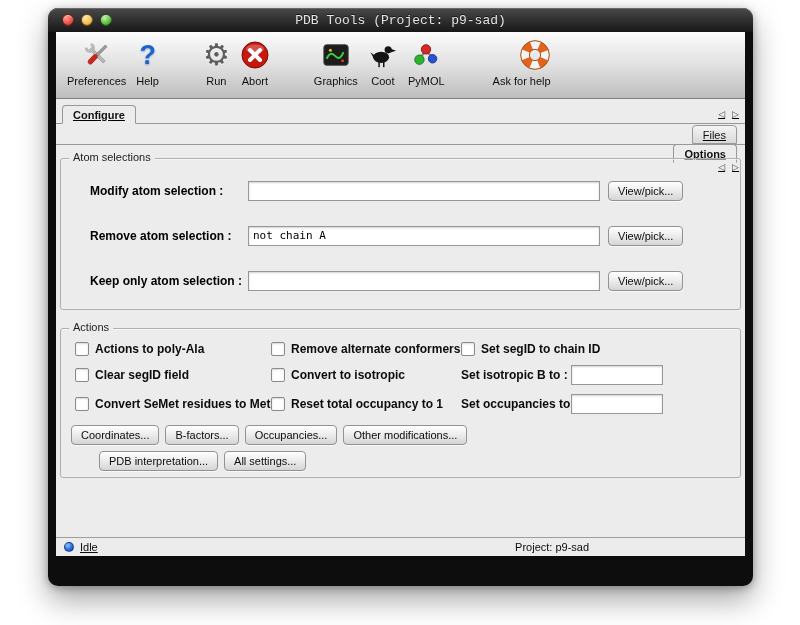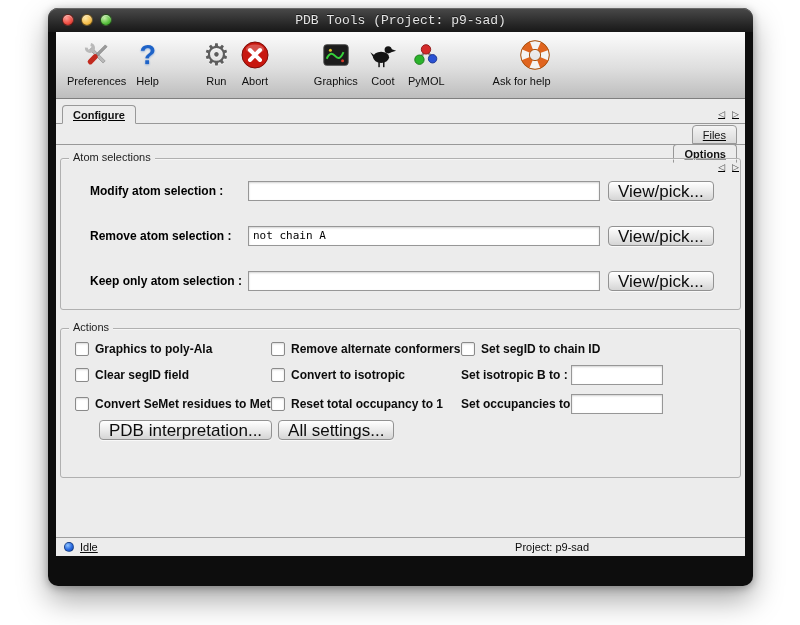--- a/index.html
+++ b/index.html
@@ -54,21 +54,21 @@
   
   .groupbox{border:1px solid #b0b0b0;border-radius:3px;margin:0 4px;position:relative;flex:none;
     box-shadow:inset 0 1px 0 rgba(255,255,255,.55);padding-left:15px;}
   .gtitle{position:absolute;top:-8px;left:8px;background:#ececec;padding:0 4px;font-size:11px;color:#1c1c1c;}
   .atoms{margin-top:13px;height:152px;padding-top:9px;box-sizing:border-box;}
   .sel-row{display:flex;align-items:center;height:45px;padding-left:14px;}
   .sel-label{width:158px;font-size:12px;font-weight:bold;color:#000000;}
   .tinput{height:20px;border:1px solid #979797;background:#fff;box-sizing:border-box;
     box-shadow:inset 0 1px 2px rgba(0,0,0,.18);font:11px "DejaVu Sans Mono",monospace;padding:0 4px;color:#000;}
   .sel-input{width:352px;}
-  .btn{font-size:17px;font-family:"Liberation Sans",sans-serif;color:#0c0c0c;
+  .btn{font-size:11px;font-family:"Liberation Sans",sans-serif;color:#0c0c0c;
     background:linear-gradient(#ffffff,#ececec 48%,#d5d5d5);
     border:1px solid #929292;border-radius:4px;height:20px;padding:0 9px;
     box-shadow:0 1px 0 rgba(255,255,255,.7);white-space:nowrap;}
   .sel-btn{margin-left:8px;}
   
   .actions{margin-top:18px;height:150px;padding:13px 0 0 14px;box-sizing:border-box;}
   .chk-grid{display:grid;grid-template-columns:196px 190px auto;row-gap:9px;align-items:center;}
   .cell{display:flex;align-items:center;gap:6px;}
   .checkbox{width:12px;height:12px;background:#fff;border:1px solid #8a8a8a;border-radius:2px;flex:none;
     box-shadow:inset 0 1px 2px rgba(0,0,0,.15);}
@@ -235,21 +235,21 @@
         <button class="btn sel-btn">View/pick...</button>
       </div>
     </div>
 
     <div class="groupbox actions">
       <span class="gtitle">Actions</span>
 
       <div class="chk-grid">
         <div class="cell">
           <span class="checkbox"></span>
-          <span class="chk-label">Graphics to poly-Ala</span>
+          <span class="chk-label">Actions to poly-Ala</span>
         </div>
         <div class="cell">
           <span class="checkbox"></span>
           <span class="chk-label">Remove alternate conformers</span>
         </div>
         <div class="cell">
           <span class="checkbox"></span>
           <span class="chk-label">Set segID to chain ID</span>
         </div>
 
@@ -273,20 +273,26 @@
         <div class="cell">
           <span class="checkbox"></span>
           <span class="chk-label">Reset total occupancy to 1</span>
         </div>
         <div class="cell">
           <span class="act-field-label">Set occupancies to :</span>
           <input class="tinput act-input" value="" style="">
         </div>
       </div>
 
+      <div class="btnrow">
+        <button class="btn">Coordinates...</button>
+        <button class="btn">B-factors...</button>
+        <button class="btn">Occupancies...</button>
+        <button class="btn">Other modifications...</button>
+      </div>
       <div class="btnrow btnrow2">
         <button class="btn">PDB interpretation...</button>
         <button class="btn">All settings...</button>
       </div>
     </div>
 
     <div class="statusbar">
       <span class="led"></span>
       <span class="status-text">Idle</span>
       <span class="project-text">Project: p9-sad</span>

